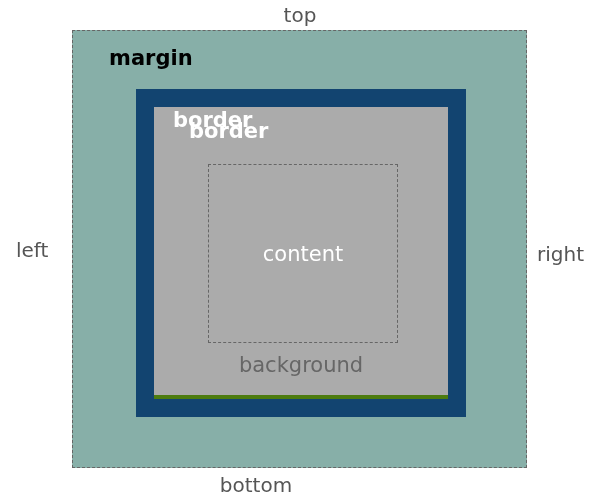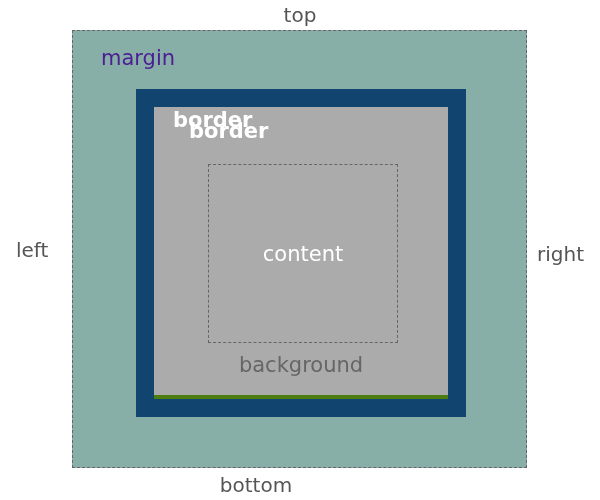--- a/index.html
+++ b/index.html
@@ -56,26 +56,26 @@
     left: 72px;
     top: 30px;
     width: 455px;
     height: 438px;
     background: #87afa8;
     border: 1px dashed #666666;
     box-sizing: border-box;
   }
   #label-margin {
     position: absolute;
-    left: 28px;
+    left: 36px;
     top: 17px;
-    color: #4c1d95;
+    color: #000000;
     font-size: 21px;
     line-height: 1;
-    font-weight: normal;
+    font-weight: bold;
     white-space: nowrap;
   }
 
   
   #border-box {
     position: absolute;
     left: 63px;
     top: 58px;
     width: 330px;
     height: 328px;

